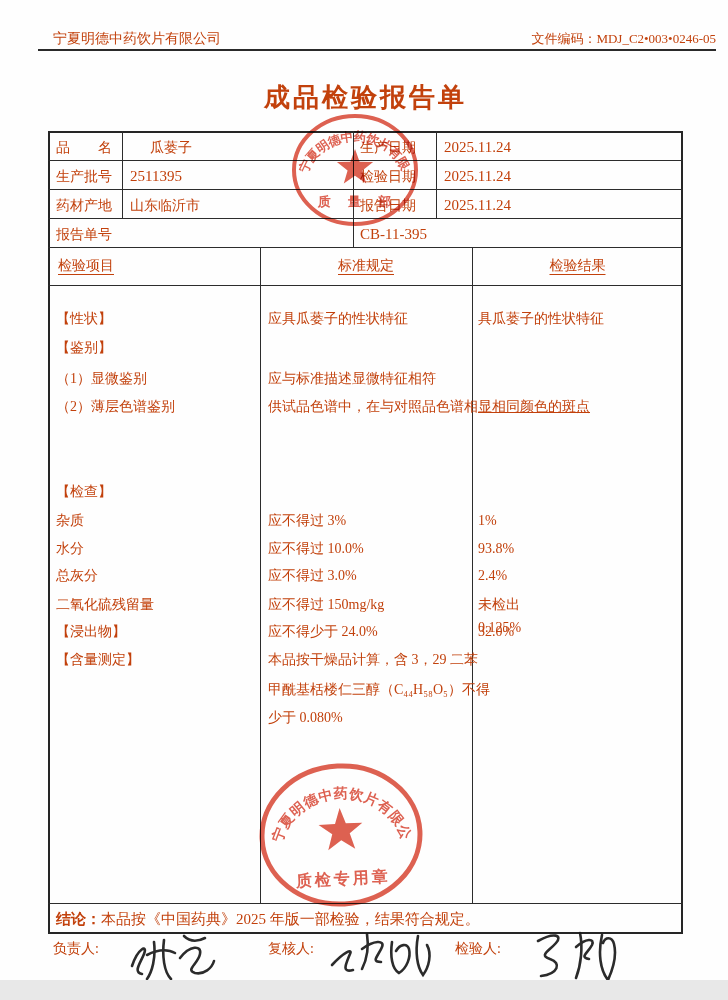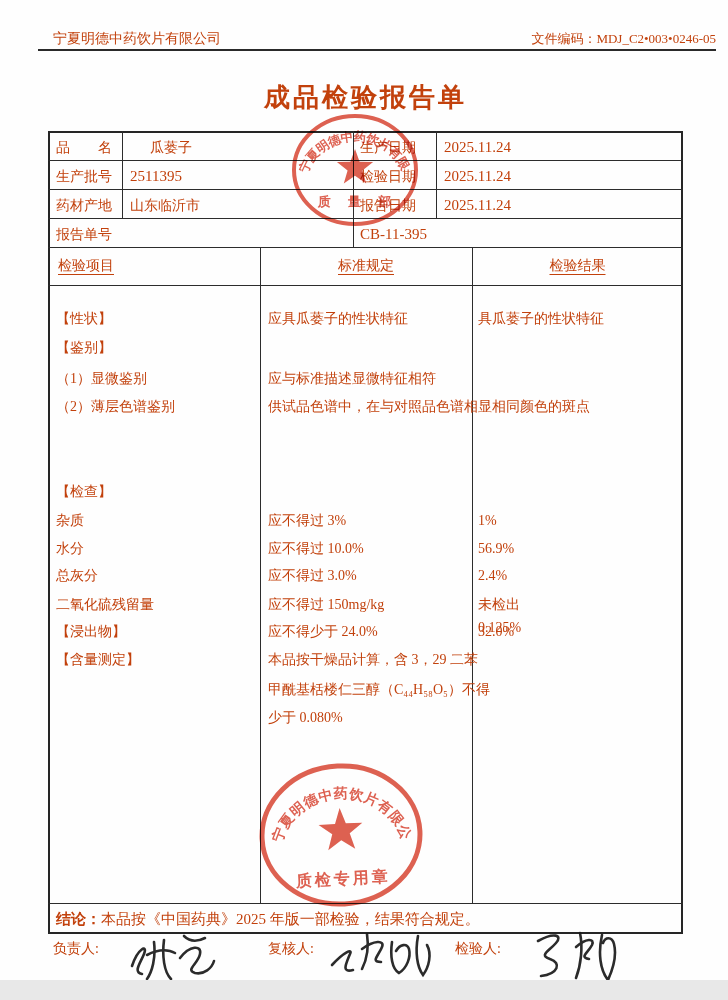--- a/index.html
+++ b/index.html
@@ -91,23 +91,23 @@
   <div class="ln" style="left:268px;top:511px;">应不得过 3%</div>
   <div class="ln" style="left:268px;top:539px;">应不得过 10.0%</div>
   <div class="ln" style="left:268px;top:566px;">应不得过 3.0%</div>
   <div class="ln" style="left:268px;top:595px;">应不得过 150mg/kg</div>
   <div class="ln" style="left:268px;top:622px;">应不得少于 24.0%</div>
   <div class="ln" style="left:268px;top:650px;">本品按干燥品计算，含 3，29 二苯</div>
   <div class="ln" style="left:268px;top:680px;">甲酰基栝楼仁三醇（C₄₄H₅₈O₅）不得</div>
   <div class="ln" style="left:268px;top:708px;">少于 0.080%</div>
 
   <div class="ln" style="left:478px;top:309px;">具瓜蒌子的性状特征</div>
-  <div class="ln" style="left:478px;top:397px;">显相同颜色的斑点</div>
+  <div class="ln" style="left:478px;top:397px;text-decoration:underline;">显相同颜色的斑点</div>
   <div class="ln" style="left:478px;top:511px;">1%</div>
-  <div class="ln" style="left:478px;top:539px;">56.9%</div>
+  <div class="ln" style="left:478px;top:539px;">93.8%</div>
   <div class="ln" style="left:478px;top:566px;">2.4%</div>
   <div class="ln" style="left:478px;top:595px;">未检出</div>
   <div class="ln" style="left:478px;top:622px;">32.0%</div>
   <div class="ln" style="left:478px;top:618px;">0.125%</div>
 
   <div class="abs conc" style="left:56px;top:910px;">
     <b>结论：</b><span>本品按《中国药典》2025 年版一部检验，结果符合规定。</span>
   </div>
 
   <div class="abs t14" style="left:53px;top:940px;">负责人:</div>

